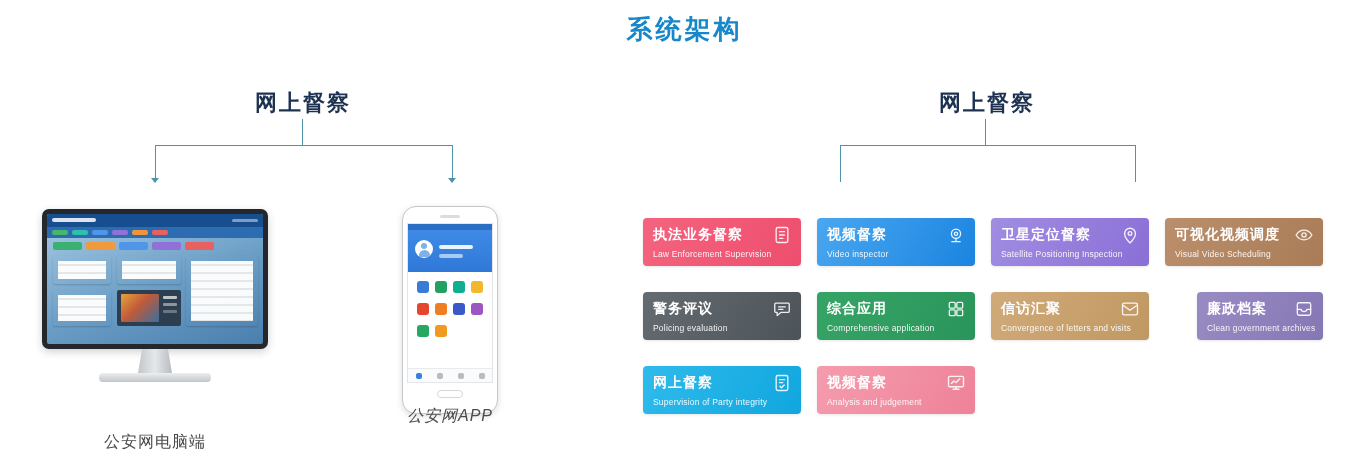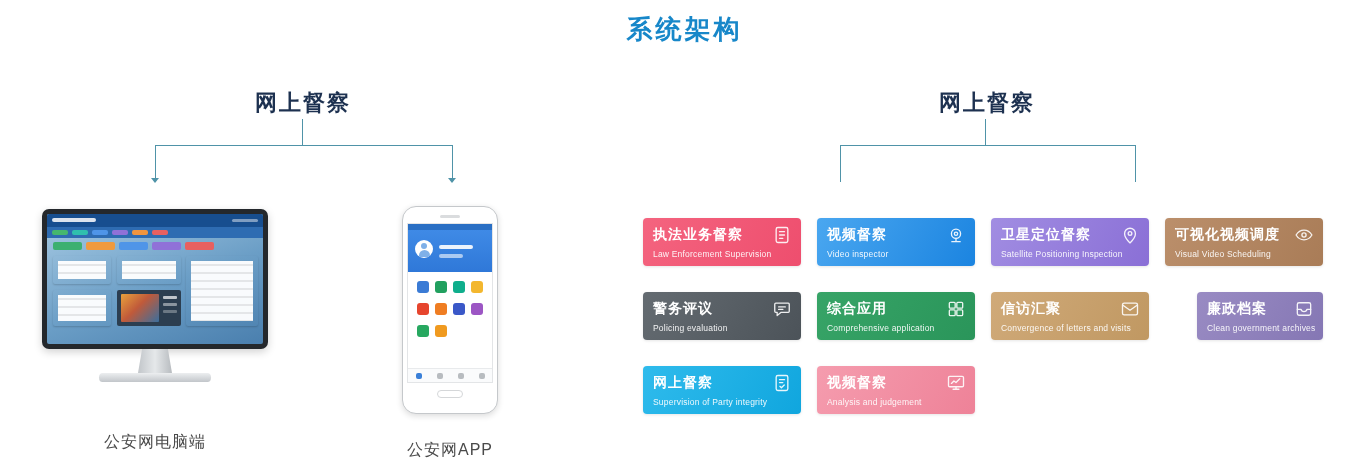--- a/index.html
+++ b/index.html
@@ -94,21 +94,21 @@
   .a9{background:#27a860;} .a10{background:#f09a1f;}
   .ph-nav { position:absolute; bottom:0; left:0; right:0; height:14px; background:#fafbfc;
     border-top:1px solid #e8eaec; display:flex; justify-content:space-around; align-items:center; }
   .ph-nav i { width:6px; height:6px; border-radius:2px; background:#b8bcc0; }
   .ph-nav i.active { background:#3a80d8; }
   .ph-home { width:26px; height:8px; border:1px solid #d5d7d9; border-radius:5px; margin:7px auto 0; }
 
   
   .device-label { position:absolute; font-size:16px; color:#4a4a4a; text-align:center; letter-spacing:1px; }
   .pc-label  { left:65px;  top:432px; width:180px; }
-  .app-label { left:385px; top:440px; width:130px; }
+  .app-label { left:385px; top:406px; width:130px;font-style:italic; }
 
   
   .cards { position:absolute; left:643px; top:218px; width:680px; display:grid;
     grid-template-columns:repeat(4,158px); grid-auto-rows:48px; column-gap:16px; row-gap:26px; }
   .card { position:relative; border-radius:4px; color:#fff; padding:8px 10px 0;
     overflow:hidden; box-shadow:0 1px 3px rgba(0,0,0,.10); }
   .card-title { font-size:14px; font-weight:700; letter-spacing:1px; white-space:nowrap; }
   .card-sub { font-size:8.5px; opacity:.92; margin-top:5px; white-space:nowrap; letter-spacing:.2px; }
   .card-icon { position:absolute; right:9px; top:7px; opacity:.9; line-height:0; }
 </style>

